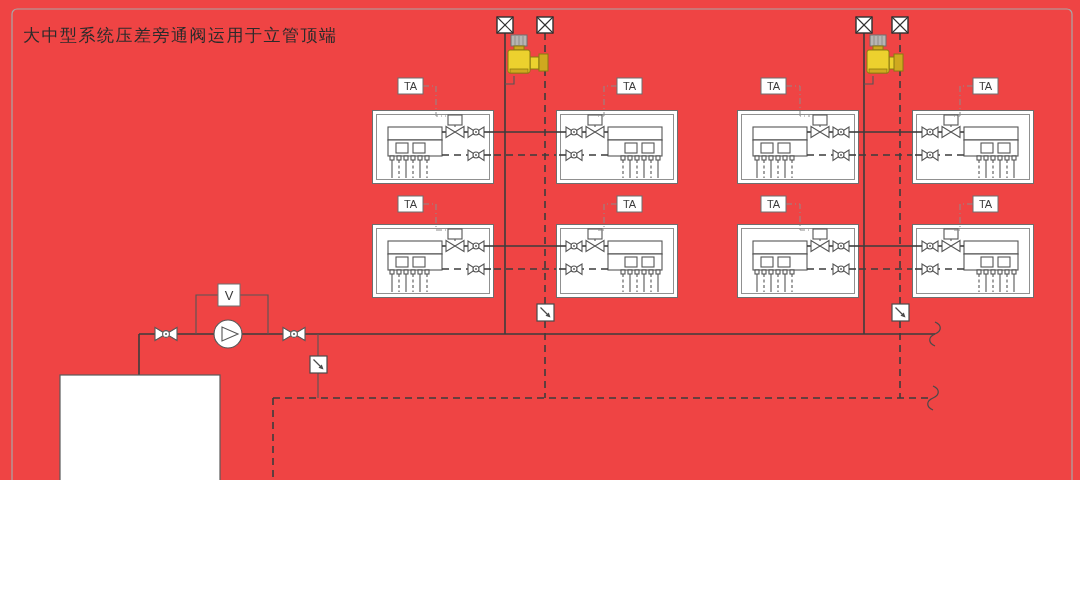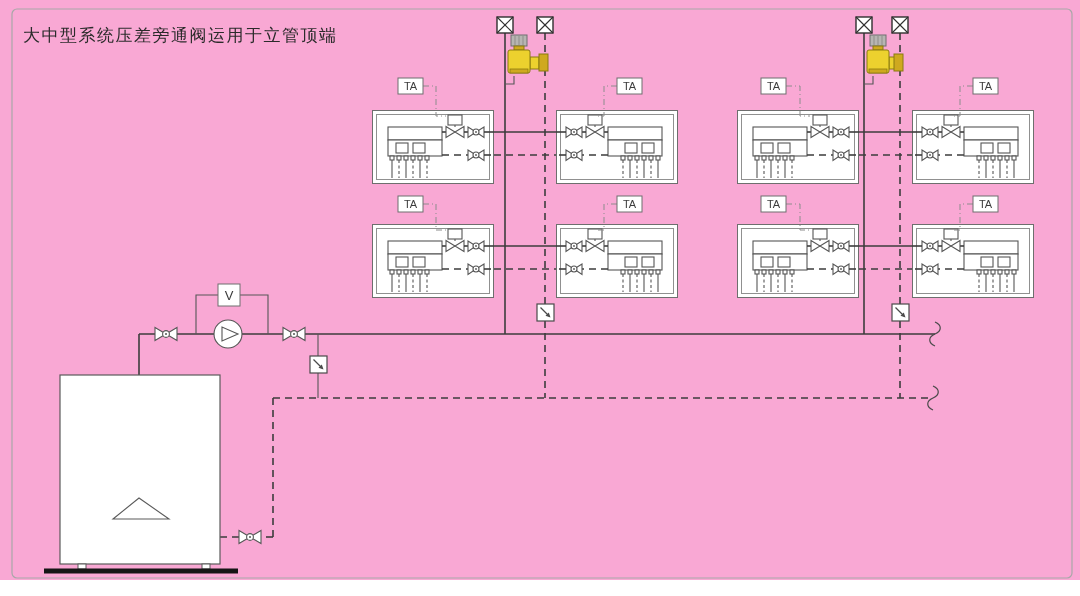--- a/index.html
+++ b/index.html
@@ -1,16 +1,16 @@
 <!DOCTYPE html>
 <html><head>
 <meta charset="utf-8">
 <style>
   html,body{margin:0;padding:0;background:#ffffff;}
-  .canvas-wrap{width:1080px;height:580px;position:relative;background:#f9a8d4;overflow:hidden;}
+  .canvas-wrap{width:1080px;height:480px;position:relative;background:#ef4444;overflow:hidden;}
   svg{display:block;}
   text{font-family:"Liberation Sans","DejaVu Sans",sans-serif;}
   .title-text{font-size:17px;fill:#2b2b2b;letter-spacing:1.5px;}
   .ta-text{font-size:11px;fill:#3c3c3c;}
   .v-text{font-size:13px;fill:#3c3c3c;}
   .pipe{stroke:#3d3d3d;stroke-width:1.6;fill:none;}
   .pipe-d{stroke:#3d3d3d;stroke-width:1.6;fill:none;stroke-dasharray:7 5;}
   .thin{stroke:#565656;stroke-width:1.1;fill:#ffffff;}
   .thin-nf{stroke:#565656;stroke-width:1.1;fill:none;}
   .ctrl{stroke:#8c8c8c;stroke-width:1;fill:none;stroke-dasharray:6 3 1 3;}

